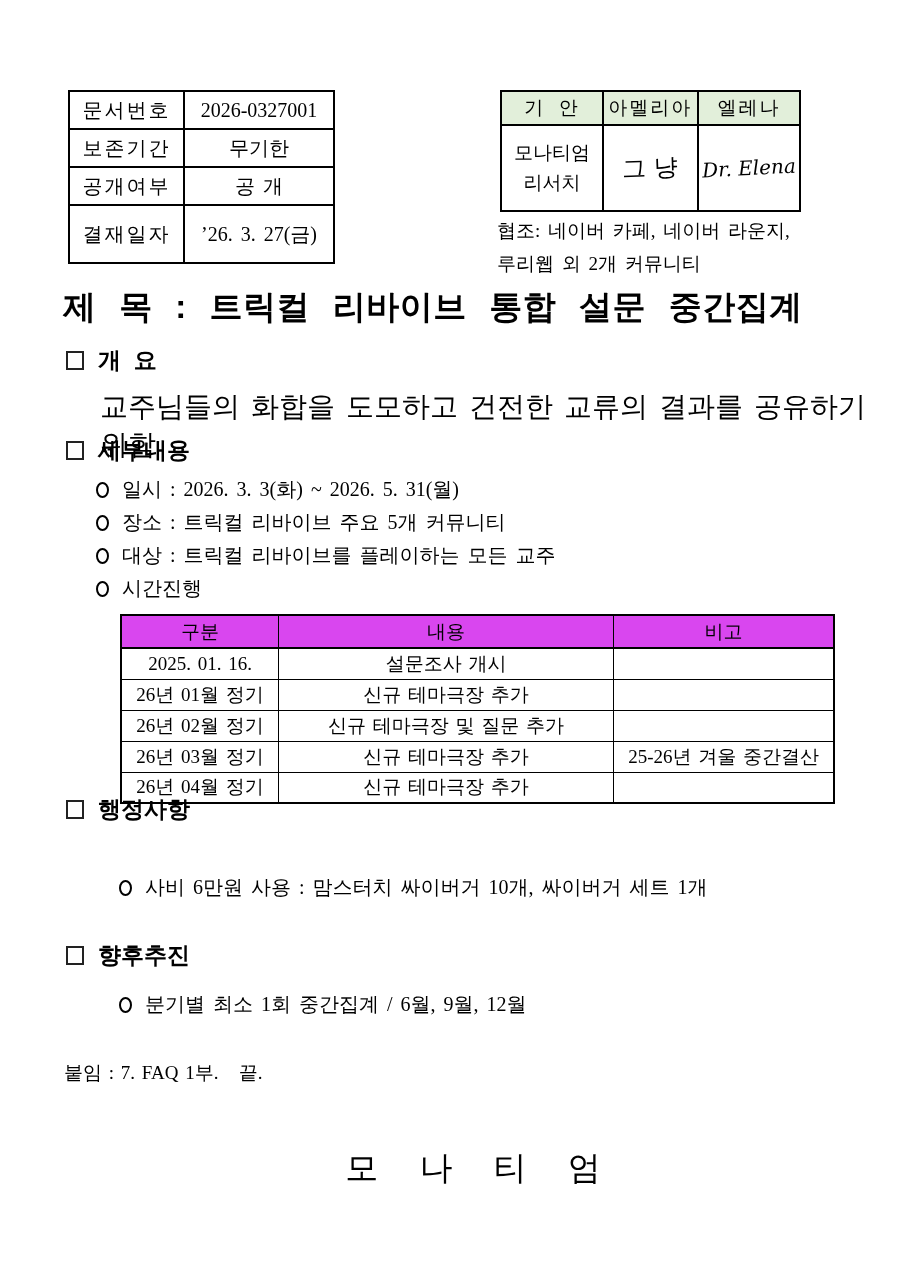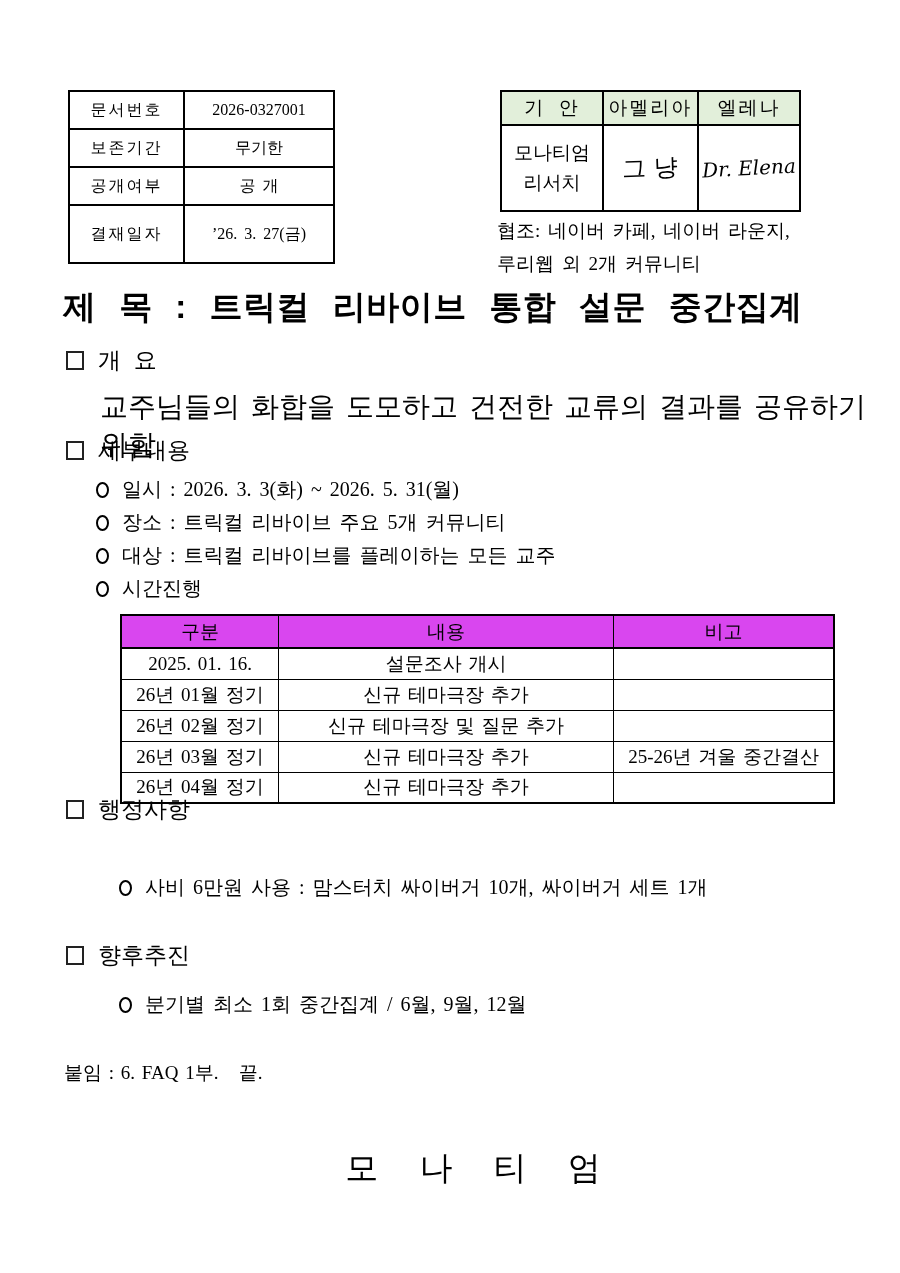--- a/index.html
+++ b/index.html
@@ -12,21 +12,21 @@
     font-family:"Liberation Serif","DejaVu Serif",serif;
     color:#000;
     overflow:hidden;
   }
   .pre { white-space:pre; }
 
   
   table.doc-info {
     position:absolute; left:68px; top:90px;
     width:267px; border-collapse:collapse;
-    font-size:16px;
+    font-size:20px;
     padding-left:48px;
   }
   table.doc-info td {
     border:2px solid #000;
     text-align:center; vertical-align:middle;
     word-spacing:3px;
   }
   table.doc-info td.lbl { width:115px; letter-spacing:2px; }
   .r38 td { height:38px; }
   .r58 td { height:58px; }
@@ -69,21 +69,21 @@
     font-weight:800; font-size:33px;
     word-spacing:13px; letter-spacing:0.5px;
     white-space:nowrap;
   }
 
   
   .sec {
     position:absolute; left:66px;
     display:flex; align-items:center;
     font-family:"Liberation Sans","DejaVu Sans",sans-serif;
-    font-weight:400; font-size:23px;
+    font-weight:700; font-size:23px;
   }
   .sq {
     display:inline-block; width:18px; height:19px;
     border:2px solid #222; margin-right:14px; background:#fff;
   }
   .sec-overview { top:345px; }
   .sec-details  { top:435px; }
   .sec-admin    { top:794px; }
   .sec-future   { top:940px; }
 
@@ -271,17 +271,17 @@
     <span class="sq"></span>
     <span>향후추진</span>
   </div>
   <div class="blist list-future">
     <div class="li">
       <span class="dot"></span>
       <span>분기별 최소 1회 중간집계  / 6월, 9월, 12월</span>
     </div>
   </div>
 
-  <div class="attachment pre">붙임 : 6. FAQ 1부.   끝.</div>
+  <div class="attachment pre">붙임 : 7. FAQ 1부.   끝.</div>
 
   <div class="footer">모 나 티 엄</div>
 
 </div>
 
 </body></html>

